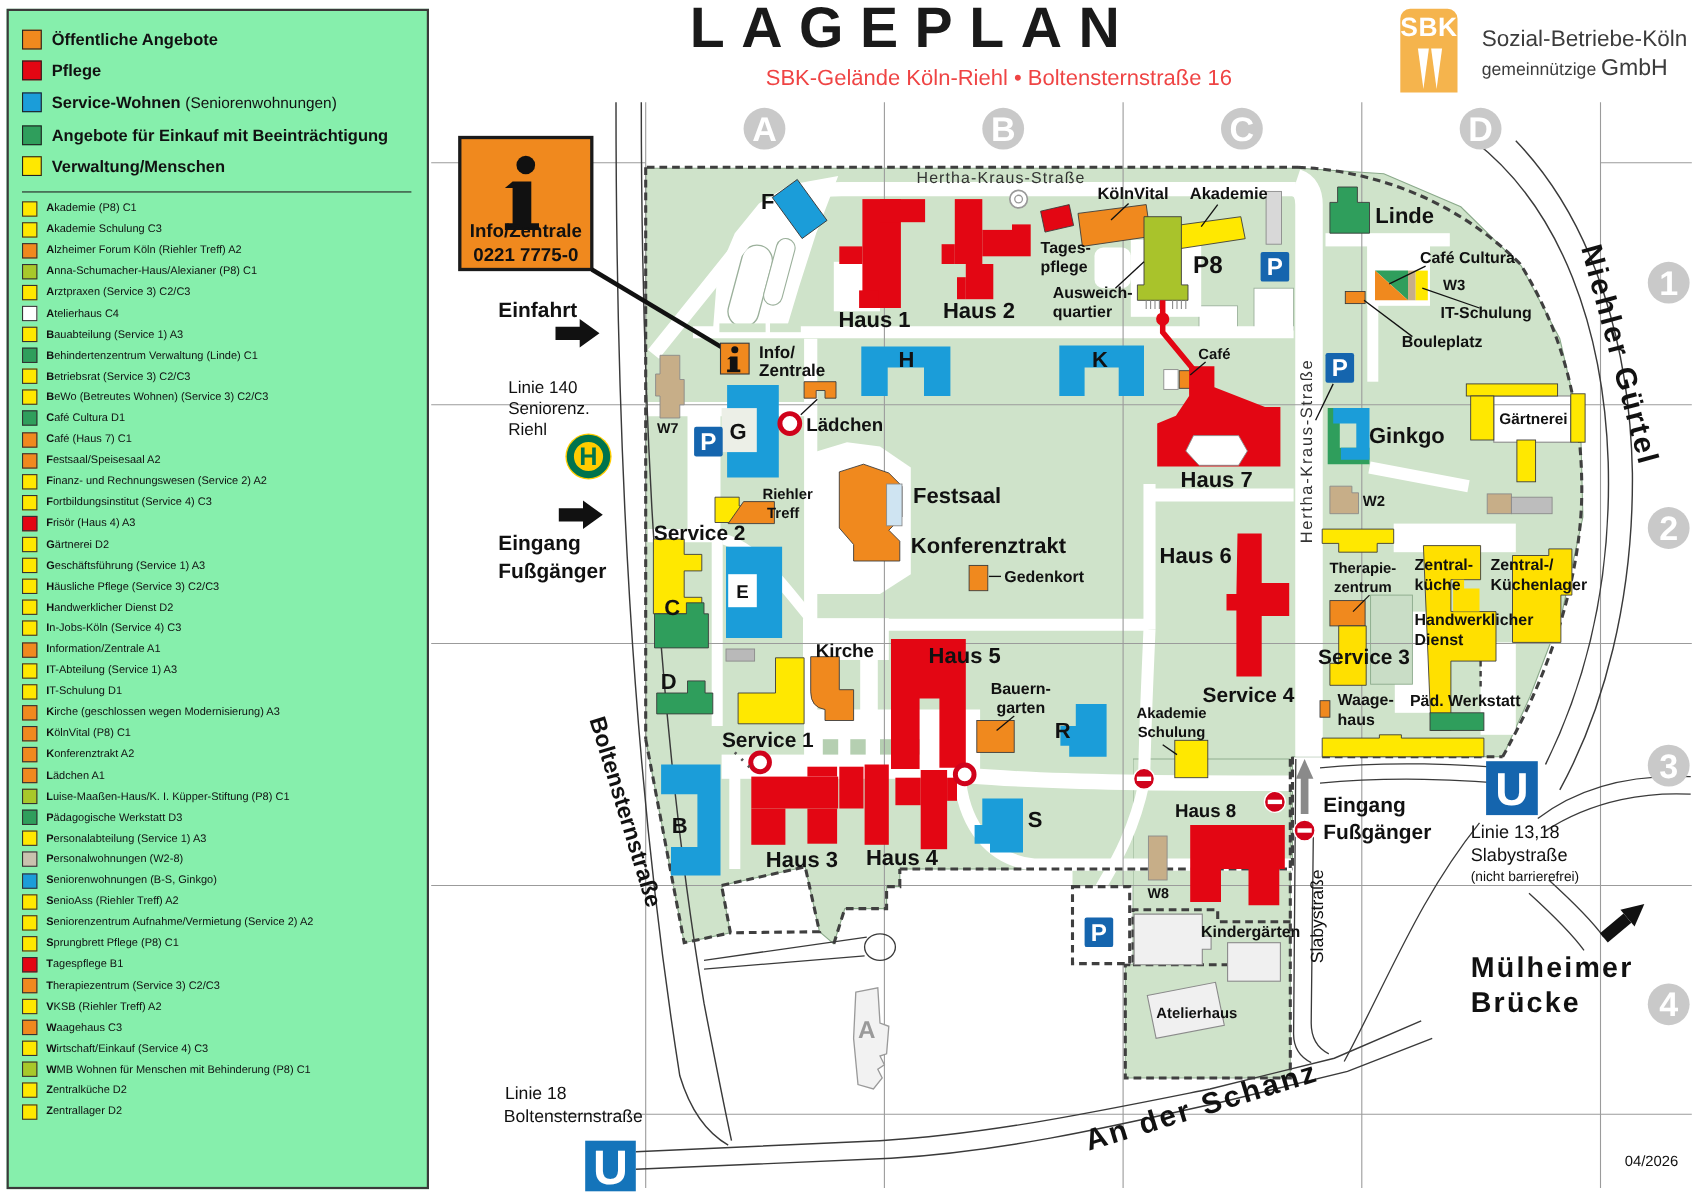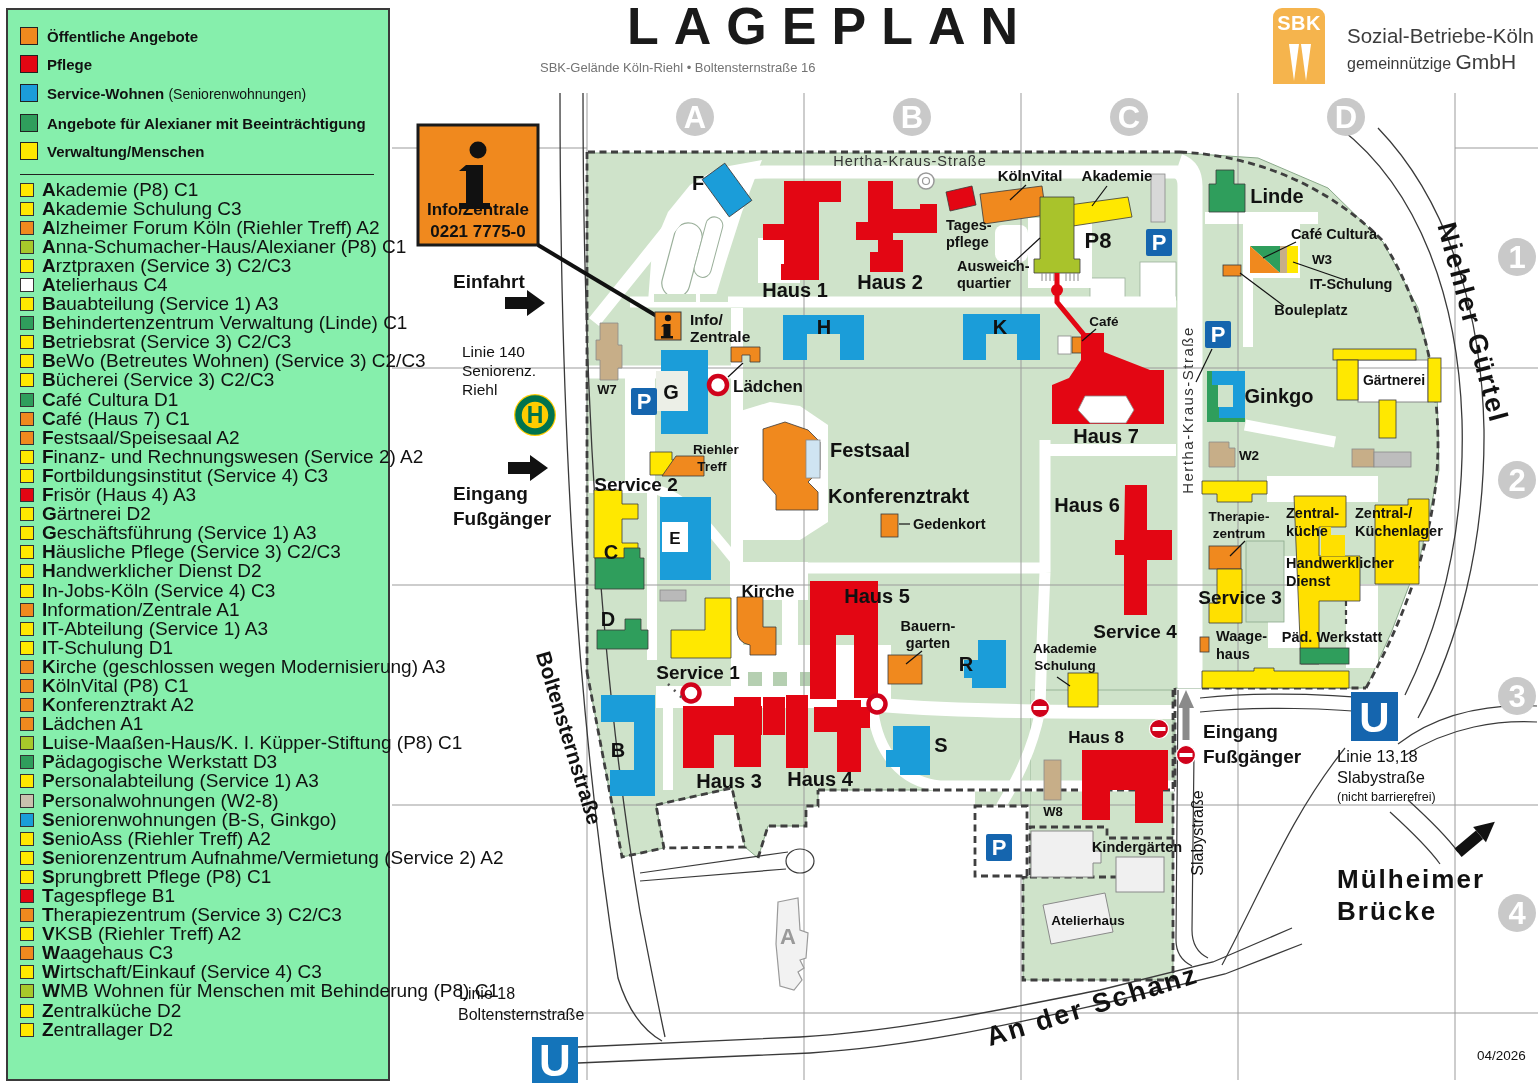--- a/index.html
+++ b/index.html
@@ -7,25 +7,25 @@
 #page{position:relative;width:1540px;height:1090px;overflow:hidden;}
 #sidebar{position:absolute;left:6px;top:8px;width:380px;height:1069px;background:#86efac;border:2px solid #3a3a3a;z-index:5;}
 .leg{position:absolute;left:12px;display:flex;align-items:center;}
 .leg .bsq{width:16px;height:16px;border:1px solid #222;flex:0 0 auto;}
 .leg .btxt{margin-left:9px;font-size:15px;font-weight:bold;color:#111;white-space:nowrap;}
 .leg .btxt small{font-weight:normal;font-size:14px;}
 #sep{position:absolute;left:12px;top:164px;width:354px;border-top:1.5px solid #222;}
 #list{position:absolute;left:12px;top:170px;}
 .li{height:19.1px;display:flex;align-items:center;}
 .sq{width:12px;height:12px;border:1px solid #333;flex:0 0 auto;}
-.lt{margin-left:8px;font-size:19px;color:#111;white-space:nowrap;}
+.lt{margin-left:8px;font-size:10px;color:#111;white-space:nowrap;}
 #title{position:absolute;left:540px;top:-4px;width:580px;text-align:center;font-size:52px;font-weight:bold;letter-spacing:15px;color:#1a1a1a;z-index:4;}
-#subtitle{position:absolute;left:540px;top:60px;width:580px;text-align:left;font-size:13px;color:#737373;z-index:4;}
+#subtitle{position:absolute;left:540px;top:60px;width:580px;text-align:right;font-size:20px;color:#ef4444;z-index:4;}
 #logo{position:absolute;left:1273px;top:8px;width:52px;height:76px;background:#f5b44d;border-radius:9px 9px 0 0;z-index:4;}
-#logo .sbk{position:absolute;top:4px;left:0;width:100%;text-align:center;color:#fff;font-size:20px;font-weight:bold;letter-spacing:0.5px;}
+#logo .sbk{position:absolute;top:4px;left:0;width:100%;text-align:center;color:#fff;font-size:24px;font-weight:bold;letter-spacing:0.5px;}
 #logotxt1{position:absolute;left:1347px;top:24px;font-size:20.5px;color:#3c3c3c;z-index:4;white-space:nowrap;}
 #logotxt2{position:absolute;left:1347px;top:50px;font-size:16px;color:#3c3c3c;z-index:4;white-space:nowrap;}
 #logotxt2 b{font-size:21px;font-weight:normal;}
 svg text{font-family:"Liberation Sans",sans-serif;}
 </style>
 </head>
 <body>
 <div id="page">
 
 <svg id="map" width="1540" height="1090" viewBox="0 0 1540 1090" style="position:absolute;left:0;top:0">
@@ -733,21 +733,21 @@
         <span class="btxt">Pflege</span>
       </div>
 
   <div class="leg" style="top:74px">
         <span class="bsq" style="background:#1b9dd9"></span>
         <span class="btxt">Service-Wohnen <small>(Seniorenwohnungen)</small></span>
       </div>
 
   <div class="leg" style="top:104px">
         <span class="bsq" style="background:#2f9e5c"></span>
-        <span class="btxt">Angebote für Alexianer mit Beeinträchtigung</span>
+        <span class="btxt">Angebote für Einkauf mit Beeinträchtigung</span>
       </div>
 
   <div class="leg" style="top:132px">
         <span class="bsq" style="background:#ffe800"></span>
         <span class="btxt">Verwaltung/Menschen</span>
       </div>
 
   <div id="sep"></div>
 
   <div id="list">
@@ -783,24 +783,20 @@
           <span class="sq" style="background:#2f9e5c"></span>
           <span class="lt"><b>B</b>ehindertenzentrum Verwaltung (Linde) C1</span>
         </div>
 <div class="li">
           <span class="sq" style="background:#ffe800"></span>
           <span class="lt"><b>B</b>etriebsrat (Service 3) C2/C3</span>
         </div>
 <div class="li">
           <span class="sq" style="background:#ffe800"></span>
           <span class="lt"><b>B</b>eWo (Betreutes Wohnen) (Service 3) C2/C3</span>
-        </div>
-<div class="li">
-          <span class="sq" style="background:#ffe800"></span>
-          <span class="lt"><b>B</b>ücherei (Service 3) C2/C3</span>
         </div>
 <div class="li">
           <span class="sq" style="background:#2f9e5c"></span>
           <span class="lt"><b>C</b>afé Cultura D1</span>
         </div>
 <div class="li">
           <span class="sq" style="background:#f0891e"></span>
           <span class="lt"><b>C</b>afé (Haus 7) C1</span>
         </div>
 <div class="li">

